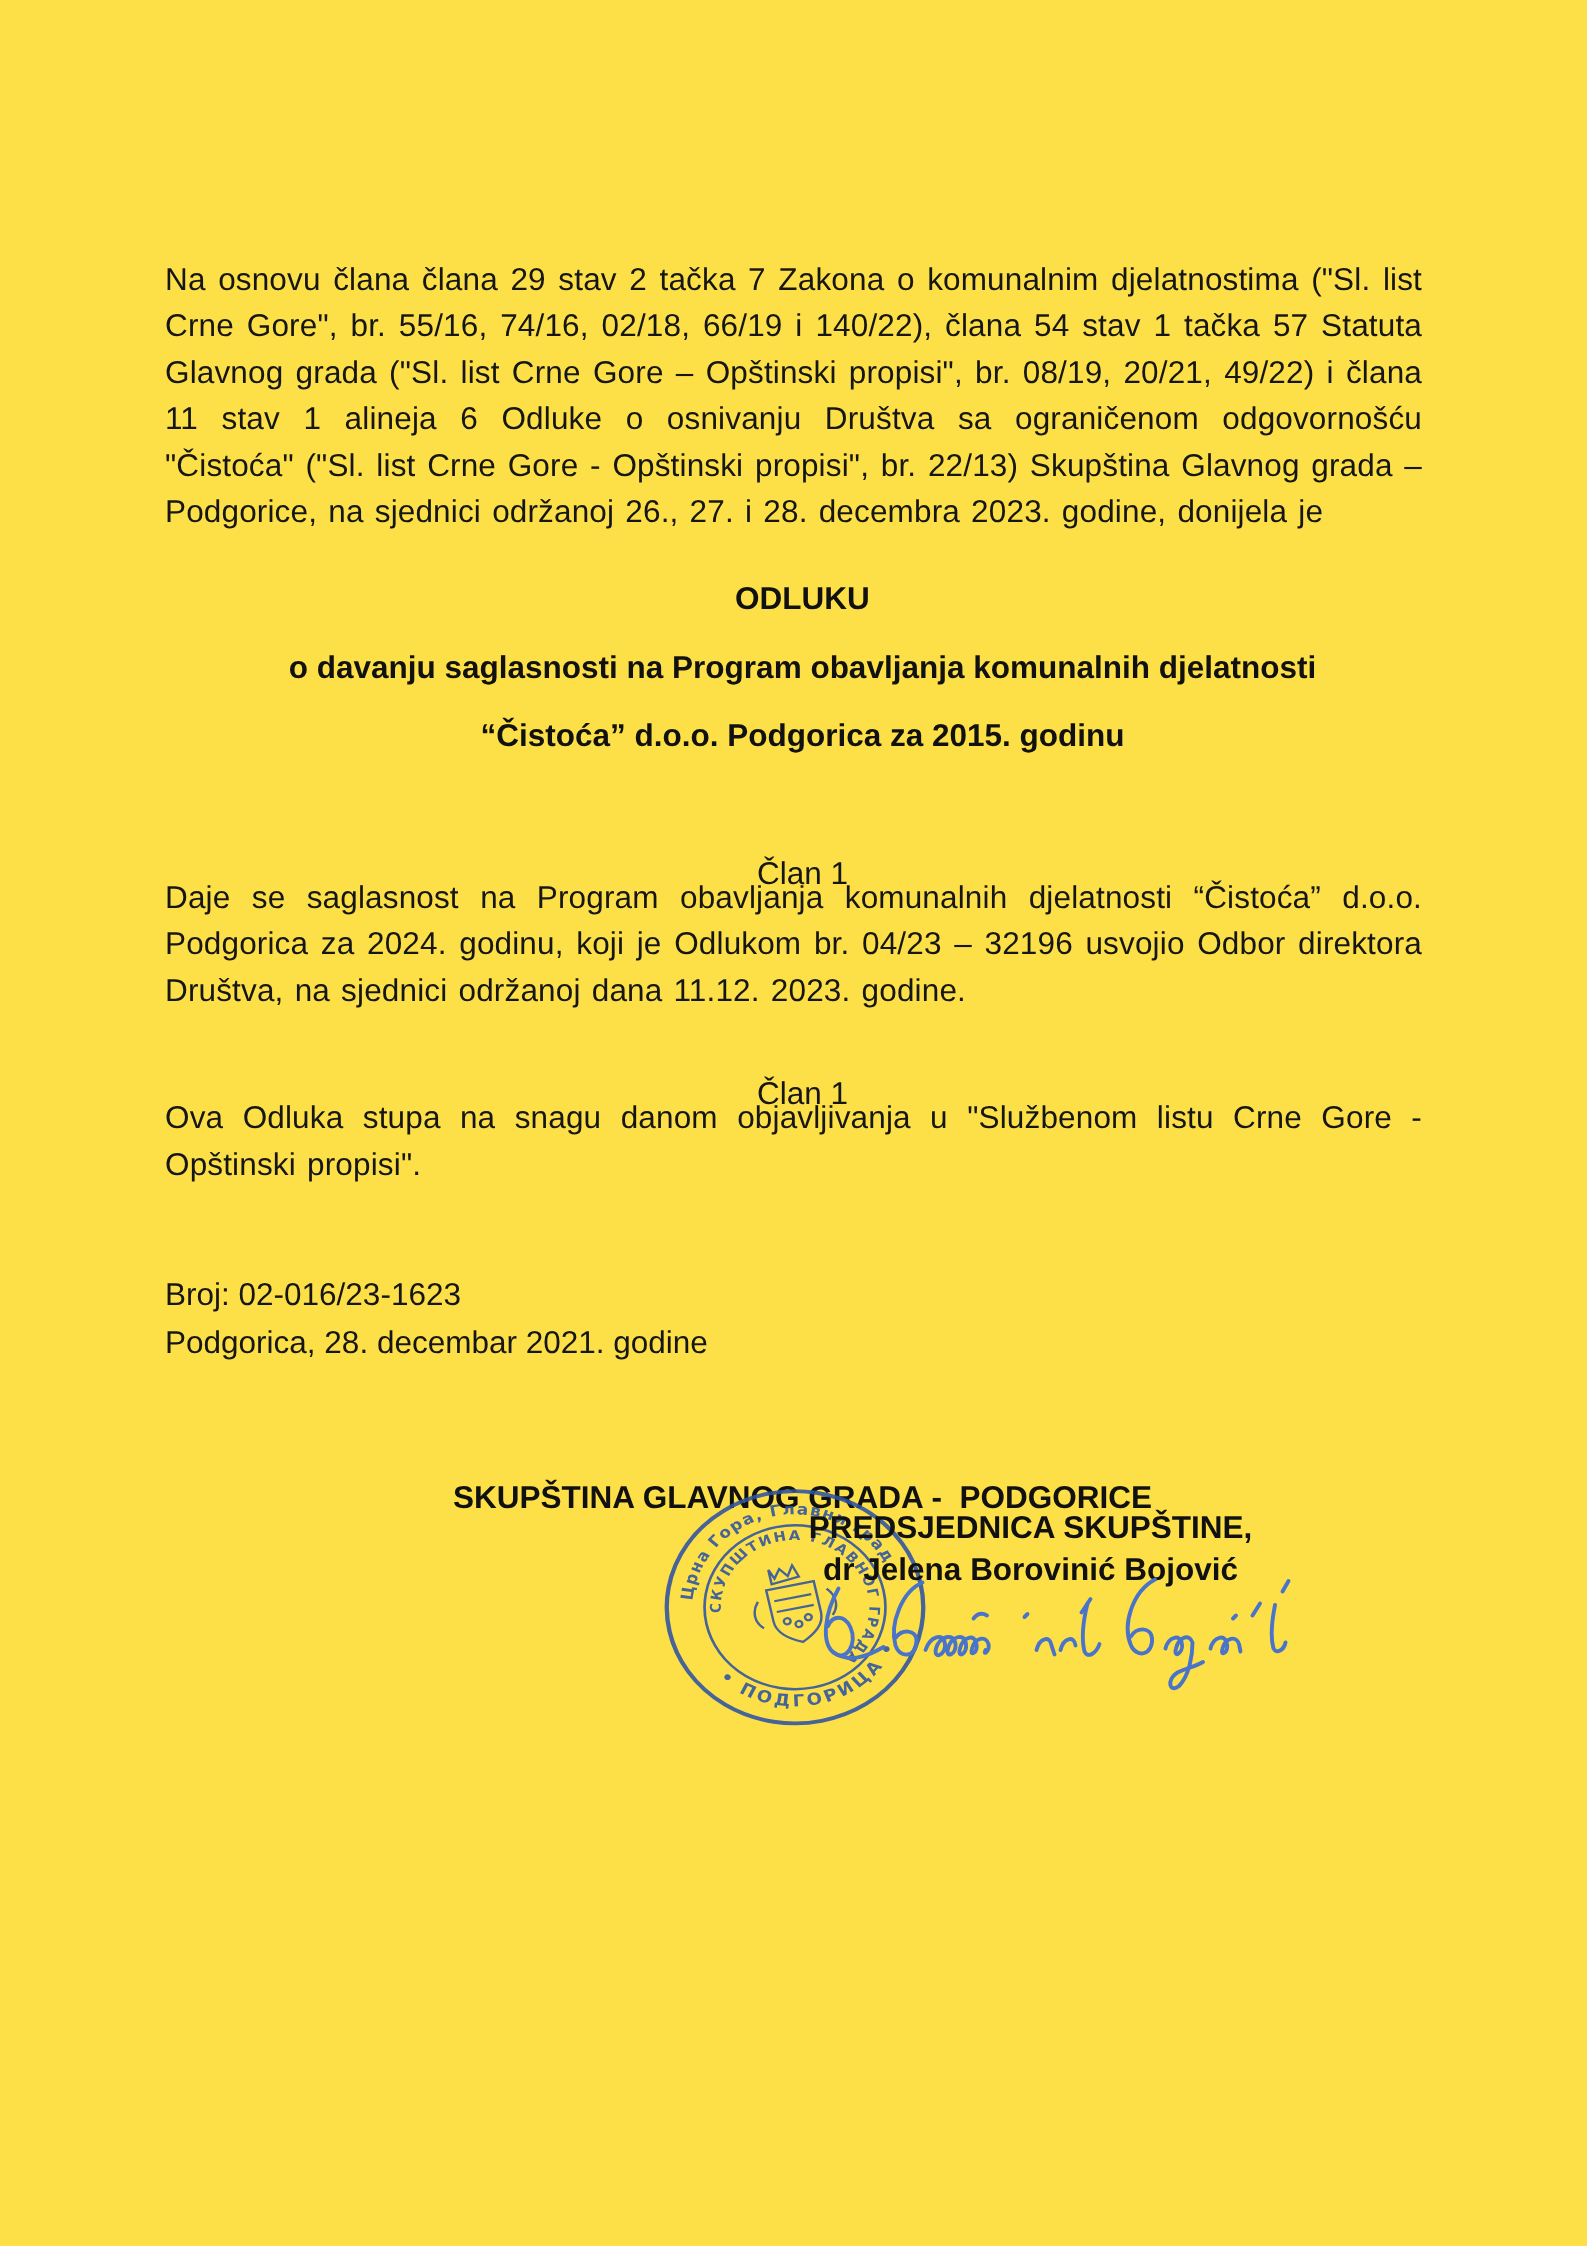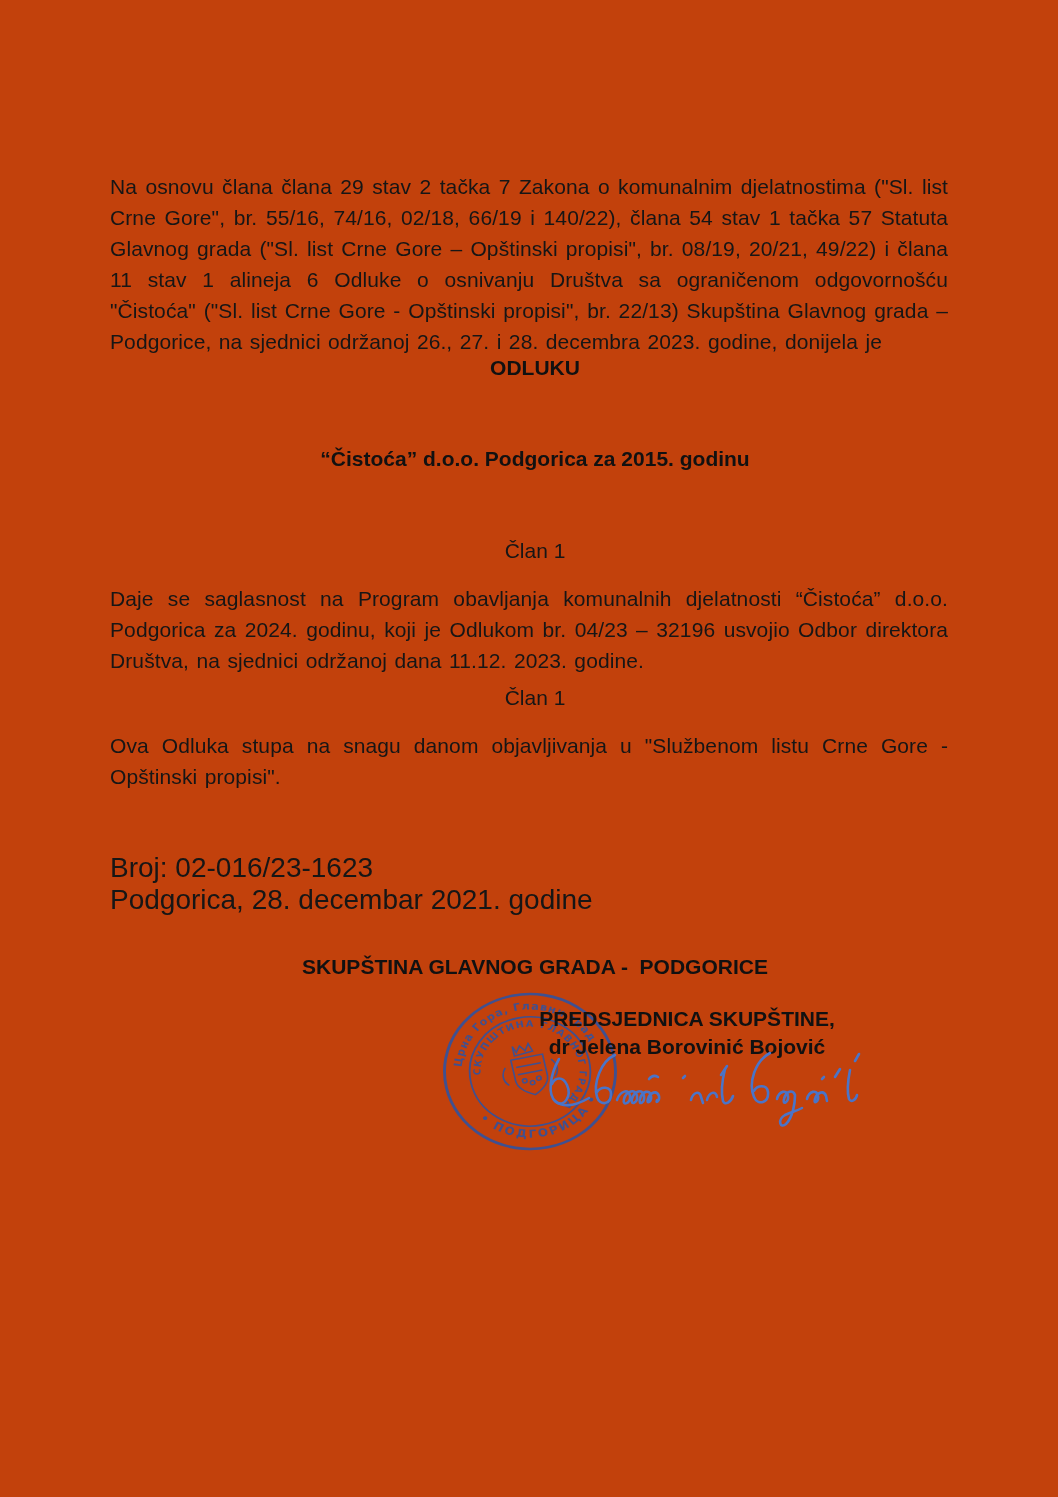--- a/index.html
+++ b/index.html
@@ -1,20 +1,20 @@
 <!DOCTYPE html>
 <html style="--stamp-ink: #2d53a3; --sig-ink: #4a74c8;"><head>
 <meta charset="utf-8">
 <style>
   html, body { margin: 0; padding: 0; background: #e8e8e8; }
   .page {
     position: relative;
     width: 1058px;
     height: 1497px;
-    background: #c2410c;
+    background: #fde047;
     margin: 0 auto;
     font-family: "Liberation Sans", sans-serif;
     color: #161616;
     overflow: hidden;
   }
   .para {
     position: absolute;
     left: 110px;
     width: 838px;
     font-size: 21px;
@@ -26,26 +26,27 @@
   }
   .centered {
     position: absolute;
     left: 0;
     width: 1058px;
     text-align: center;
     font-size: 21px;
     padding-left: 12px;
     box-sizing: border-box;
     white-space: pre-wrap;
+    margin-top: 32px;
   }
   .bold { font-weight: bold; color: #111; }
   .leftline {
     position: absolute;
     left: 110px;
-    font-size: 28px;
+    font-size: 21px;
   }
   .intro       { top: 171px; }
   .h-odluku    { top: 356px; }
   .h-sub1      { top: 402px; }
   .h-sub2      { top: 447px; }
   .h-clan1     { top: 539px; }
   .p-clan1     { top: 583px; }
   .h-clan2     { top: 686px; }
   .p-clan2     { top: 730px; }
   .broj        { top: 852px; }
@@ -92,20 +93,21 @@
 </style>
 </head>
 <body>
 
 <div class="page">
 
   <p class="para intro">Na osnovu člana člana 29 stav 2 tačka 7 Zakona o komunalnim djelatnostima ("Sl. list Crne Gore", br. 55/16, 74/16, 02/18, 66/19 i 140/22), člana 54 stav 1 tačka 57 Statuta Glavnog grada ("Sl. list Crne Gore – Opštinski propisi", br. 08/19, 20/21, 49/22) i člana 11 stav 1 alineja 6 Odluke o osnivanju Društva sa ograničenom odgovornošću "Čistoća" ("Sl. list Crne Gore - Opštinski propisi", br. 22/13) Skupština Glavnog grada – Podgorice, na sjednici održanoj 26., 27. i 28. decembra 2023. godine, donijela je</p>
 
   <div class="centered bold h-odluku">ODLUKU</div>
 
+  <div class="centered bold h-sub1">o davanju saglasnosti na Program obavljanja komunalnih djelatnosti</div>
 
   <div class="centered bold h-sub2">“Čistoća” d.o.o. Podgorica za 2015. godinu</div>
 
   <div class="centered h-clan1">Član 1</div>
 
   <p class="para p-clan1">Daje se saglasnost na Program obavljanja komunalnih djelatnosti “Čistoća” d.o.o. Podgorica za 2024. godinu, koji je Odlukom br. 04/23 – 32196  usvojio Odbor direktora Društva, na sjednici održanoj dana 11.12. 2023. godine.</p>
 
   <div class="centered h-clan2">Član 1</div>
 
   <p class="para p-clan2">Ova Odluka stupa na snagu danom objavljivanja u "Službenom listu Crne Gore - Opštinski propisi".</p>

